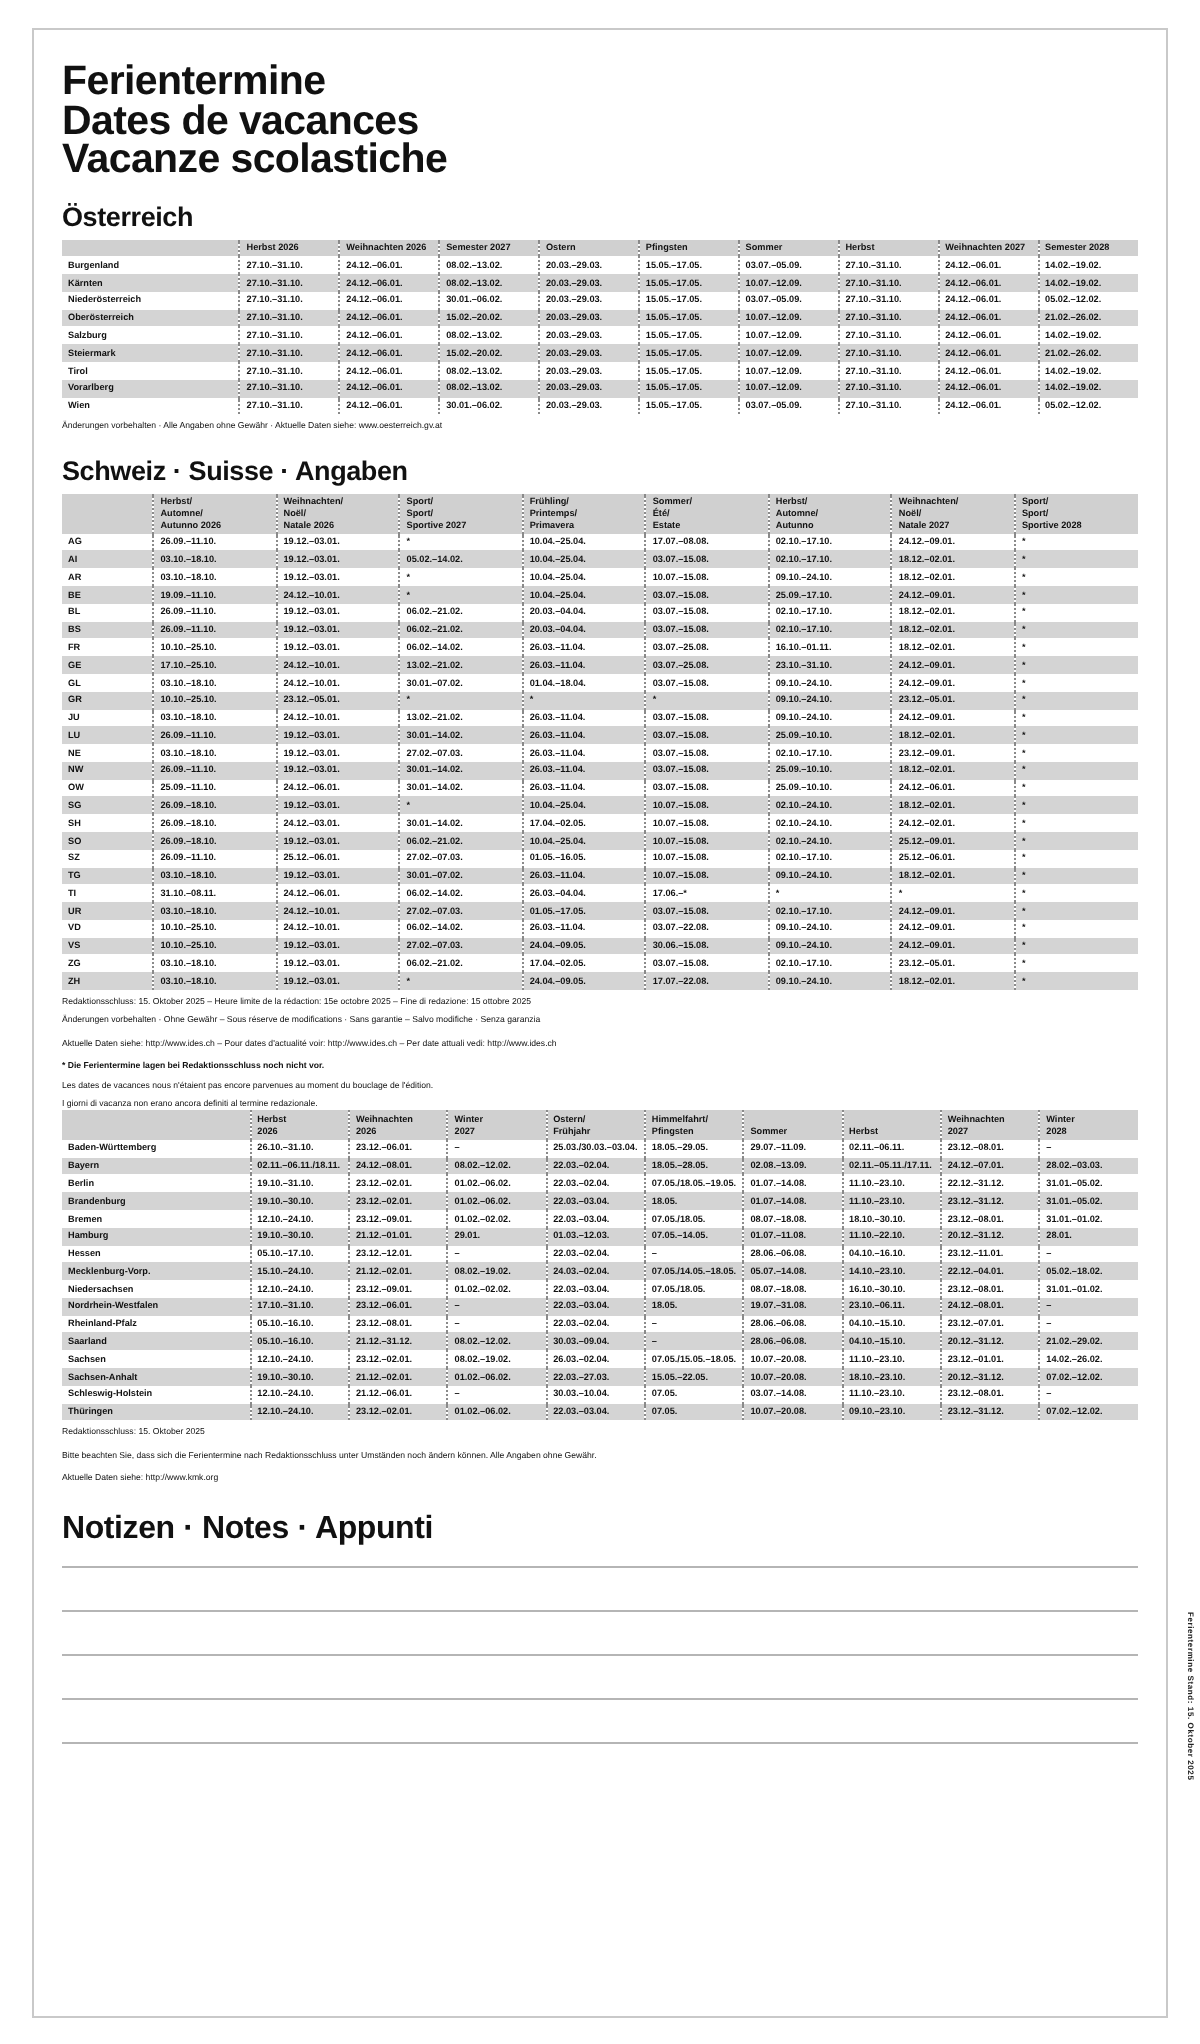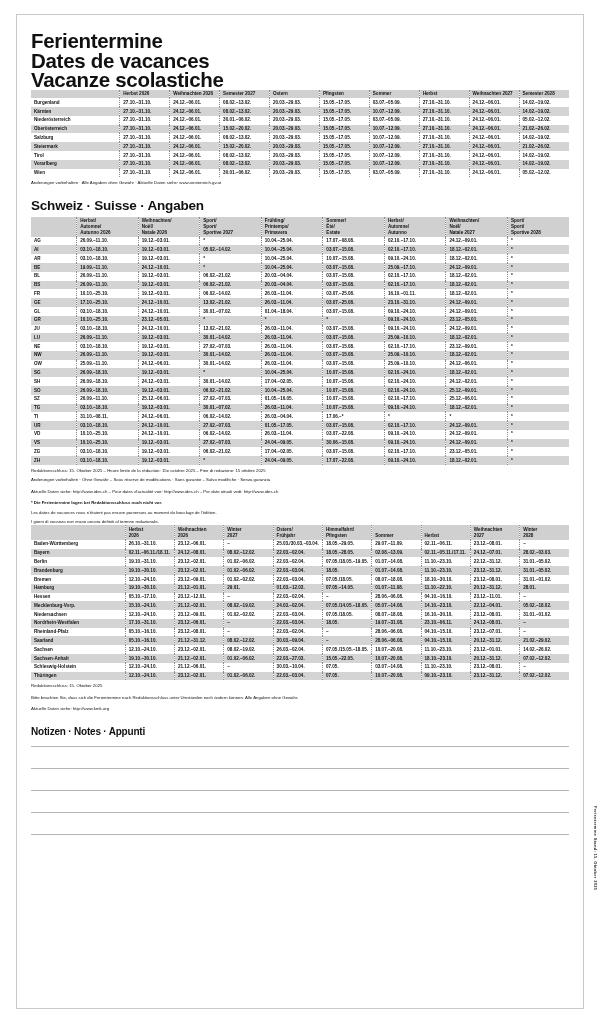--- a/index.html
+++ b/index.html
@@ -74,21 +74,21 @@
   .note {
     font-size: 4.3px;
     line-height: 6.4px;
     color: #111;
     margin: 3px 0 0 0;
     font-weight: normal;
   }
   .note.b { font-weight: bold; }
   .note-block { margin-top: 5px; }
   h2.notes {
-    font-size: 10px;
+    font-size: 16px;
     font-weight: bold;
     margin: 13px 0 9px 0;
     color: #111;
     letter-spacing: -0.2px;
   }
   .ruler { border-top: 1px solid #b5b5b5; height: 21px; }
   .sidecode {
     position: absolute;
     right: 2px;
     bottom: 132px;
@@ -105,20 +105,21 @@
 
 <div class="page">
   <div class="inner">
 
     <h1 class="title">
       <div>Ferientermine</div>
       <div>Dates de vacances</div>
       <div>Vacanze scolastiche</div>
     </h1>
 
+    <h2 class="section">Österreich</h2>
     <table class="ft" id="tbl-at">
         <colgroup>
           <col style="width: 16.5%;">
           <col style="width: 9.27778%;">
           <col style="width: 9.27778%;">
           <col style="width: 9.27778%;">
           <col style="width: 9.27778%;">
           <col style="width: 9.27778%;">
           <col style="width: 9.27778%;">
           <col style="width: 9.27778%;">

